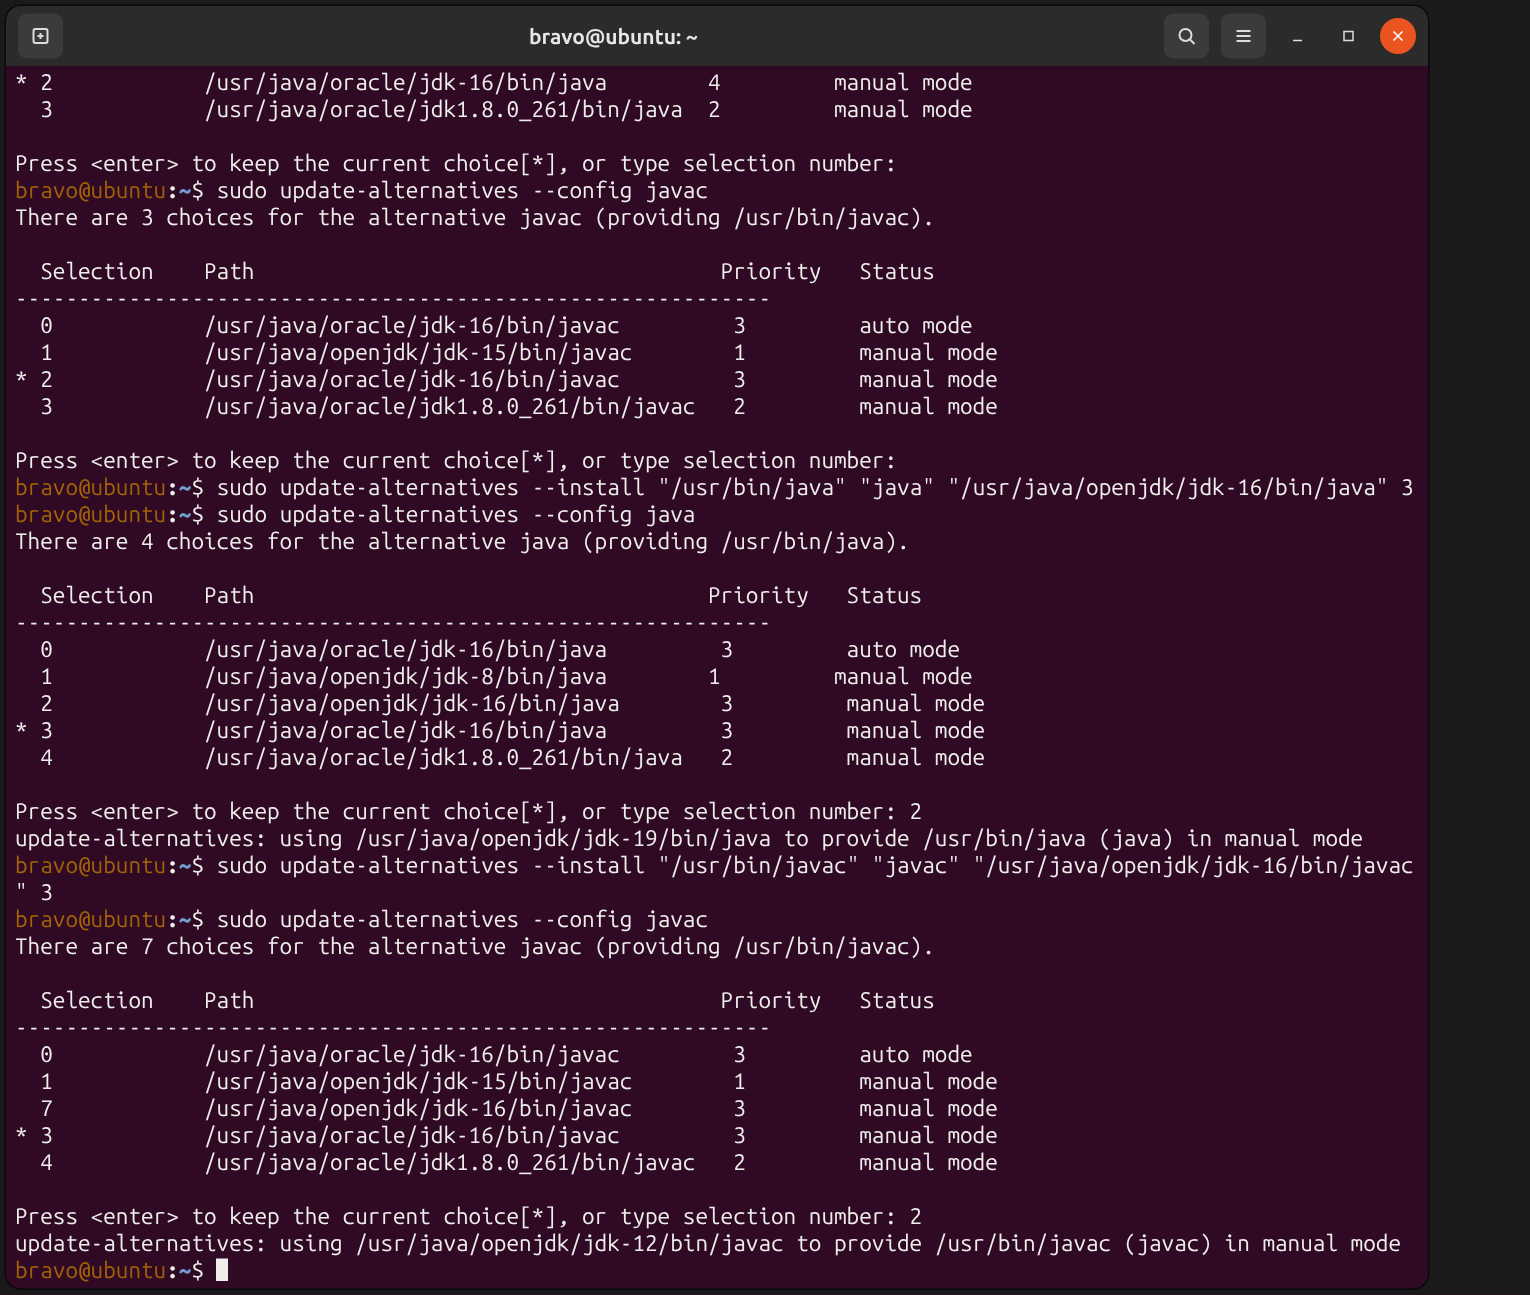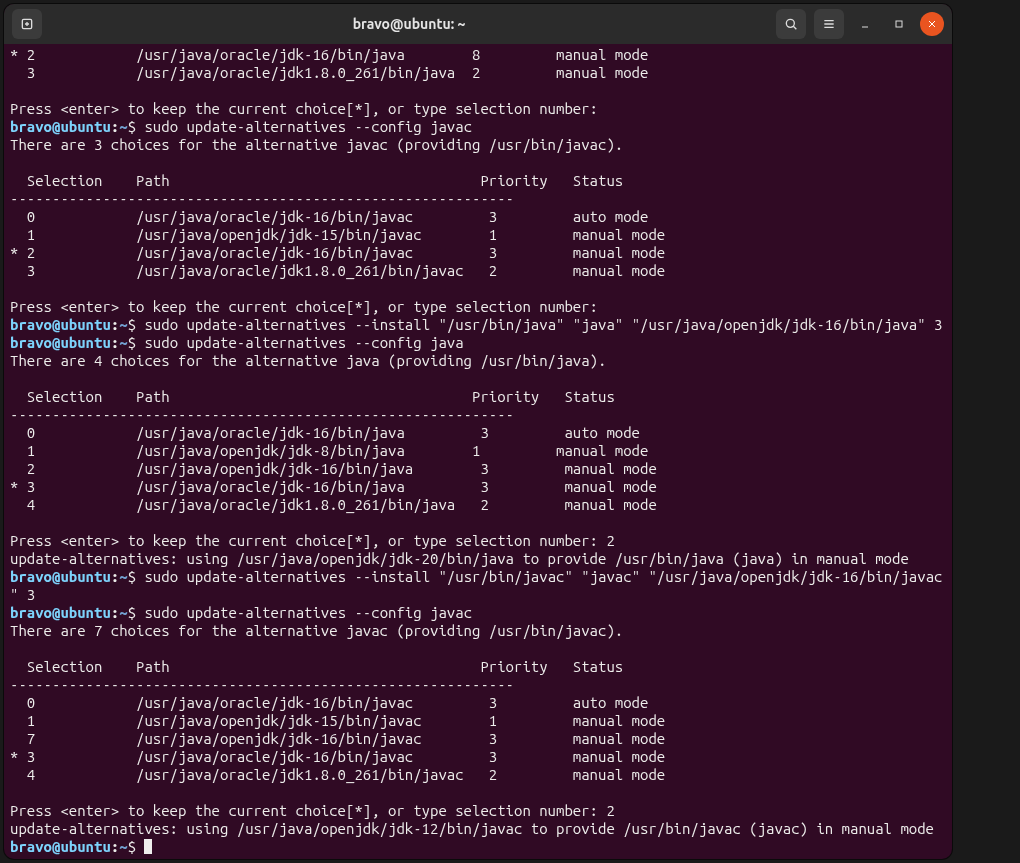--- a/index.html
+++ b/index.html
@@ -55,21 +55,21 @@
   .terminal {
     flex: 1;
     padding: 2px 6px 6px 6px;
     color: #eeeeec;
     font-size: 15px;
     line-height: 18px;
     white-space: pre;
     overflow: hidden;
     letter-spacing: 0px;
   }
-  .user { color: #7dd3fc; font-weight: bold; }
+  .user { color: #a16207; font-weight: normal; }
   .colon { color: #eeeeec; font-weight: bold;}
   .path { color: #729fcf; font-weight: bold; }
   .cursor {
     display: inline-block;
     width: 8px; height: 15px;
     background: #eeeeec;
     vertical-align: text-bottom;
     margin-bottom:1px;
   }
 </style>
@@ -114,21 +114,21 @@
       </div>
       <div class="tb-btn close">
         <svg viewBox="0 0 24 24">
             <line x1="6" y1="6" x2="18" y2="18"></line>
             <line x1="18" y1="6" x2="6" y2="18"></line>
           </svg>
       </div>
     </div>
   </div>
 
-  <div class="terminal"><span>* 2            /usr/java/oracle/jdk-16/bin/java        8         manual mode</span>
+  <div class="terminal"><span>* 2            /usr/java/oracle/jdk-16/bin/java        4         manual mode</span>
 <span>  3            /usr/java/oracle/jdk1.8.0_261/bin/java  2         manual mode</span>
 <span></span>
 <span>Press &lt;enter&gt; to keep the current choice[*], or type selection number: </span>
 <span class="user">bravo@ubuntu</span><span class="colon">:</span><span class="path">~</span><span>$ </span><span>sudo update-alternatives --config javac</span>
 <span>There are 3 choices for the alternative javac (providing /usr/bin/javac).</span>
 <span></span>
 <span>  Selection    Path                                     Priority   Status</span>
 <span>------------------------------------------------------------</span>
 <span>  0            /usr/java/oracle/jdk-16/bin/javac         3         auto mode</span>
 <span>  1            /usr/java/openjdk/jdk-15/bin/javac        1         manual mode</span>
@@ -142,21 +142,21 @@
 <span></span>
 <span>  Selection    Path                                    Priority   Status</span>
 <span>------------------------------------------------------------</span>
 <span>  0            /usr/java/oracle/jdk-16/bin/java         3         auto mode</span>
 <span>  1            /usr/java/openjdk/jdk-8/bin/java        1         manual mode</span>
 <span>  2            /usr/java/openjdk/jdk-16/bin/java        3         manual mode</span>
 <span>* 3            /usr/java/oracle/jdk-16/bin/java         3         manual mode</span>
 <span>  4            /usr/java/oracle/jdk1.8.0_261/bin/java   2         manual mode</span>
 <span></span>
 <span>Press &lt;enter&gt; to keep the current choice[*], or type selection number: 2</span>
-<span>update-alternatives: using /usr/java/openjdk/jdk-20/bin/java to provide /usr/bin/java (java) in manual mode</span>
+<span>update-alternatives: using /usr/java/openjdk/jdk-19/bin/java to provide /usr/bin/java (java) in manual mode</span>
 <span class="user">bravo@ubuntu</span><span class="colon">:</span><span class="path">~</span><span>$ </span><span>sudo update-alternatives --install "/usr/bin/javac" "javac" "/usr/java/openjdk/jdk-16/bin/javac</span>
 <span>" 3</span>
 <span class="user">bravo@ubuntu</span><span class="colon">:</span><span class="path">~</span><span>$ </span><span>sudo update-alternatives --config javac</span>
 <span>There are 7 choices for the alternative javac (providing /usr/bin/javac).</span>
 <span></span>
 <span>  Selection    Path                                     Priority   Status</span>
 <span>------------------------------------------------------------</span>
 <span>  0            /usr/java/oracle/jdk-16/bin/javac         3         auto mode</span>
 <span>  1            /usr/java/openjdk/jdk-15/bin/javac        1         manual mode</span>
 <span>  7            /usr/java/openjdk/jdk-16/bin/javac        3         manual mode</span>

